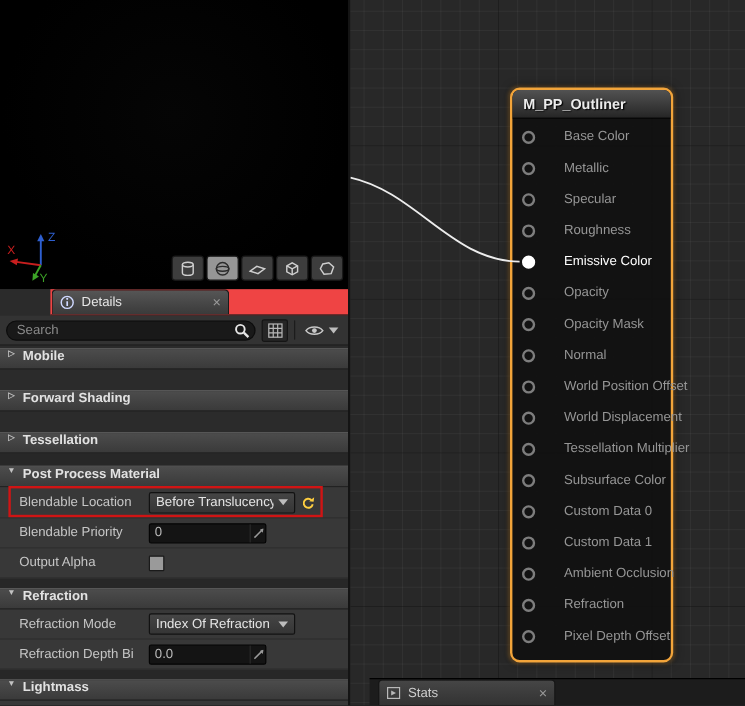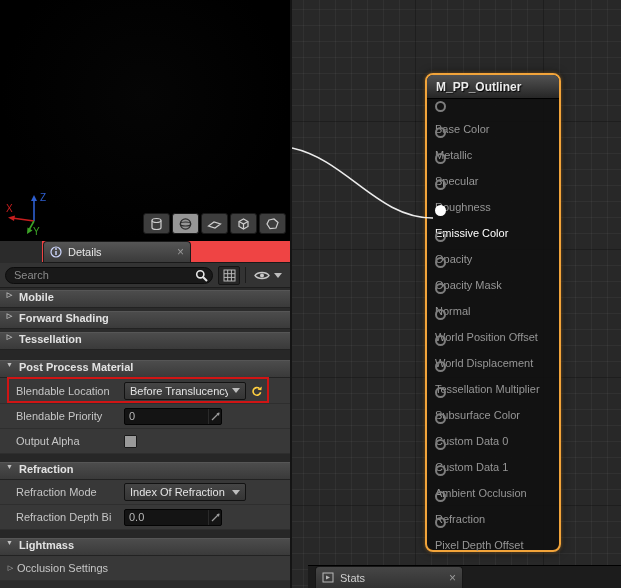--- a/index.html
+++ b/index.html
@@ -28,21 +28,21 @@
   .search-box { position:relative; flex:1; }
   .search-box input { width:100%; height:17px; background:#191919; border:1px solid #0c0c0c; border-radius:9px; color:#ddd; font-size:11px; padding:0 22px 0 8px; outline:none; }
   .search-box input::placeholder { color:#8a8a8a; }
   .search-box .mag { position:absolute; right:5px; top:2px; }
   .tool-btn { width:22px; height:19px; background:#262626; border:1px solid #151515; border-radius:2px; display:flex; align-items:center; justify-content:center; }
   .vsep { width:1px; height:16px; background:#1c1c1c; }
   .eye-btn { display:flex; align-items:center; gap:4px; padding:0 3px; height:19px; }
   .caret { width:0; height:0; border-left:4px solid transparent; border-right:4px solid transparent; border-top:5px solid #bdbdbd; }
 
   .cat { height:18px; background:linear-gradient(#4c4c4c,#3a3a3a); border-top:1px solid #565656; border-bottom:1px solid #222; display:flex; gap:5px; padding-left:5px; font-weight:bold; color:#e2e2e2; }
-  .cat.gap { margin-top:3px; }
+  .cat.gap { margin-top:17px; }
   .tri { font-size:7px; color:#c2c2c2; width:9px; text-align:center; }
   .collapsed .tri::before { content:"▷"; }
   .expanded .tri::before { content:"▼"; }
   .section-spacer { height:10px; background:#272727; }
 
   .prop-row { height:25px; background:#383838; border-bottom:1px solid #2e2e2e; display:flex; align-items:center; padding-left:16px; position:relative; }
   .prop-label { width:108px; flex:none; color:#c6c6c6; }
   .dropdown { width:122px; height:18px; background:linear-gradient(#454545,#353535); border:1px solid #121212; border-radius:2px; display:flex; align-items:center; padding:0 5px; gap:4px; color:#e4e4e4; }
   .dropdown .dd-val { flex:1; white-space:nowrap; overflow:hidden; }
   .spin { width:98px; height:17px; background:#141414; border:1px solid #040404; border-radius:2px; display:flex; align-items:center; }
@@ -61,21 +61,21 @@
       linear-gradient(90deg, rgba(0,0,0,.38) 1px, transparent 1px),
       linear-gradient(rgba(255,255,255,.045) 1px, transparent 1px),
       linear-gradient(90deg, rgba(255,255,255,.045) 1px, transparent 1px);
     background-size:128px 128px, 128px 128px, 16px 16px, 16px 16px;
     background-position:-5px -7px, -5px -7px, -5px -7px, -5px -7px; }
 
   .node { position:absolute; left:133px; top:73px; width:136px; border:2px solid #f2a43a; border-radius:8px; background:rgba(16,16,16,.9); box-shadow:0 0 8px rgba(0,0,0,.6), 0 0 3px 1px rgba(242,164,58,.35); }
   .node-header { height:24px; background:linear-gradient(#525252,#262626); border-bottom:1px solid #000; border-radius:6px 6px 0 0; display:flex; align-items:center; padding-left:9px; }
   .node-title { font-size:12px; font-weight:bold; color:#ececec; text-shadow:1px 1px 1px #000; }
   .node-body { padding:2px 0 7px 0; }
-  .pin-row { height:26px; display:flex; align-items:flex-start; padding-left:8px; gap:11px;flex-direction:column; }
+  .pin-row { height:26px; display:flex; align-items:center; padding-left:8px; gap:24px; }
   .pin-circle { width:11px; height:11px; flex:none; border:2px solid #7d7d7d; border-radius:50%; }
   .pin-label { color:#969696; font-size:11px; white-space:nowrap; }
   .pin-row.connected .pin-circle { background:#fff; border-color:#fff; }
   .pin-row.connected .pin-label { color:#fff; }
 
   .wire-layer { position:absolute; left:0; top:0; width:329px; height:588px; pointer-events:none; }
 
   .stats-bar { position:absolute; left:16px; bottom:0; width:329px; height:23px; background:#1c1c1c; border-top:1px solid #000; display:flex; align-items:flex-end; }
   .stats-tab { height:22px; width:148px; margin-left:7px; background:linear-gradient(#464646,#323232); border:1px solid #161616; border-bottom:none; border-radius:4px 4px 0 0; display:flex; align-items:center; gap:6px; padding:0 6px; color:#cfcfcf; }
 </style>

